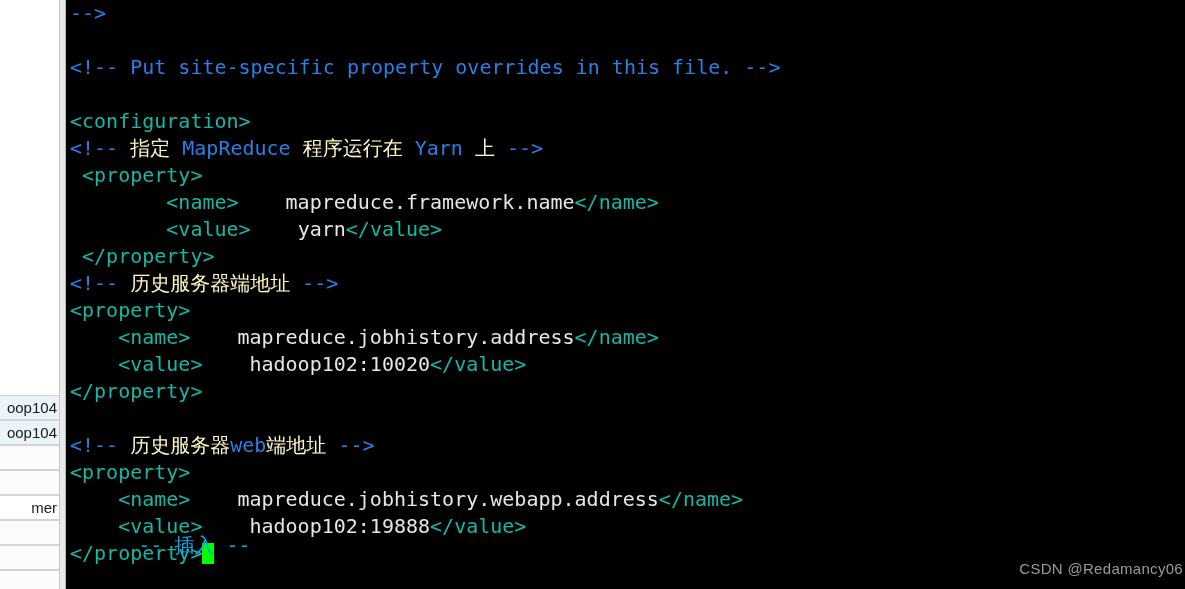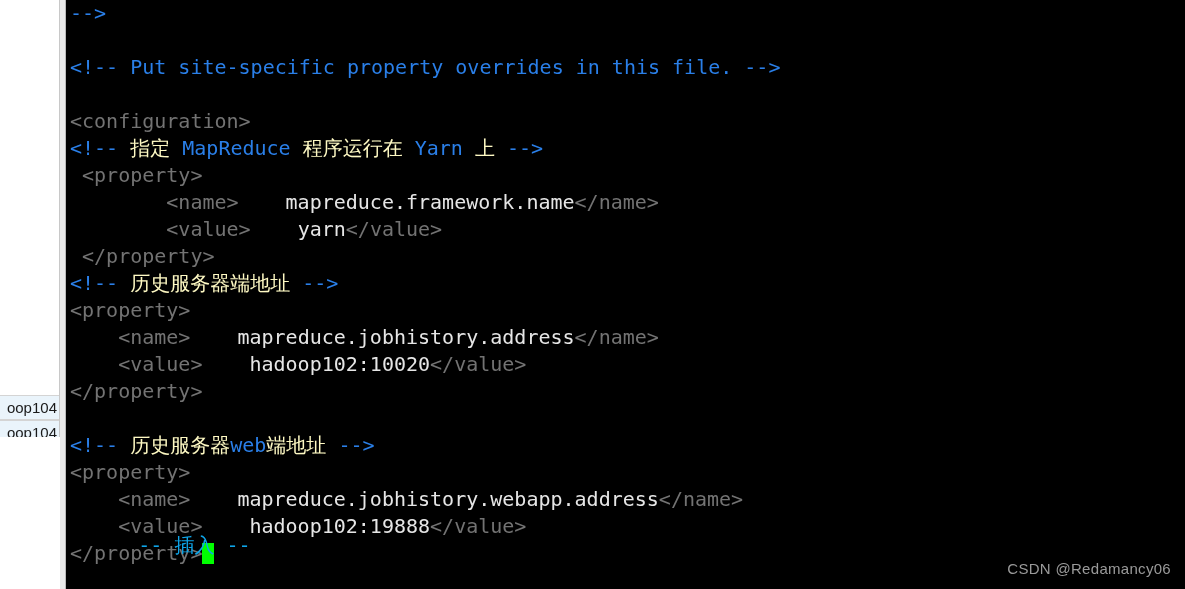--- a/index.html
+++ b/index.html
@@ -20,21 +20,21 @@
     height: 589px;
     background: #ffffff;
   }
 
   
   .left-panel {
     position: absolute;
     left: 0;
     top: 0;
     width: 60px;
-    height: 437px;
+    height: 589px;
     background: #14532d;
     overflow: hidden;
     border-right: 1px solid #c8c8c8;
     box-sizing: border-box;
   }
   .lp-blank-top {
     height: 395px;
     background: #ffffff;
   }
   .lp-row {
@@ -95,21 +95,21 @@
     white-space: pre;
     color: #d8d8d8;
   }
   .line {
     height: 27px;
     white-space: pre;
     padding-left: 4px;
   }
   .cmt   { color: #2a7fe8; }   
   .cmt-cjk { color: #fef9c3; font-family: "DejaVu Sans", "Liberation Sans", sans-serif; }
-  .tag   { color: #737373; }   
+  .tag   { color: #14b8a6; }   
   .txt   { color: #e6e6e6; margin-left: 47px; }   
   .cursor {
     display: inline-block;
     width: 12px;
     height: 21px;
     background: #00ff00;
     vertical-align: -4px;
   }
 
   
@@ -123,21 +123,21 @@
     color: #0ea5e9;
     white-space: pre;
   }
   .status-line .cjk {
     font-family: "DejaVu Sans", "Liberation Sans", sans-serif;
   }
 
   
   .watermark {
     position: absolute;
-    right: 14px;
+    right: 2px;
     bottom: 12px;
     font-family: "Liberation Sans", sans-serif;
     font-size: 15px;
     color: #9a9a9a;
     letter-spacing: 0.3px;
     white-space: nowrap;
   }
 </style>
 </head>
 <body>

